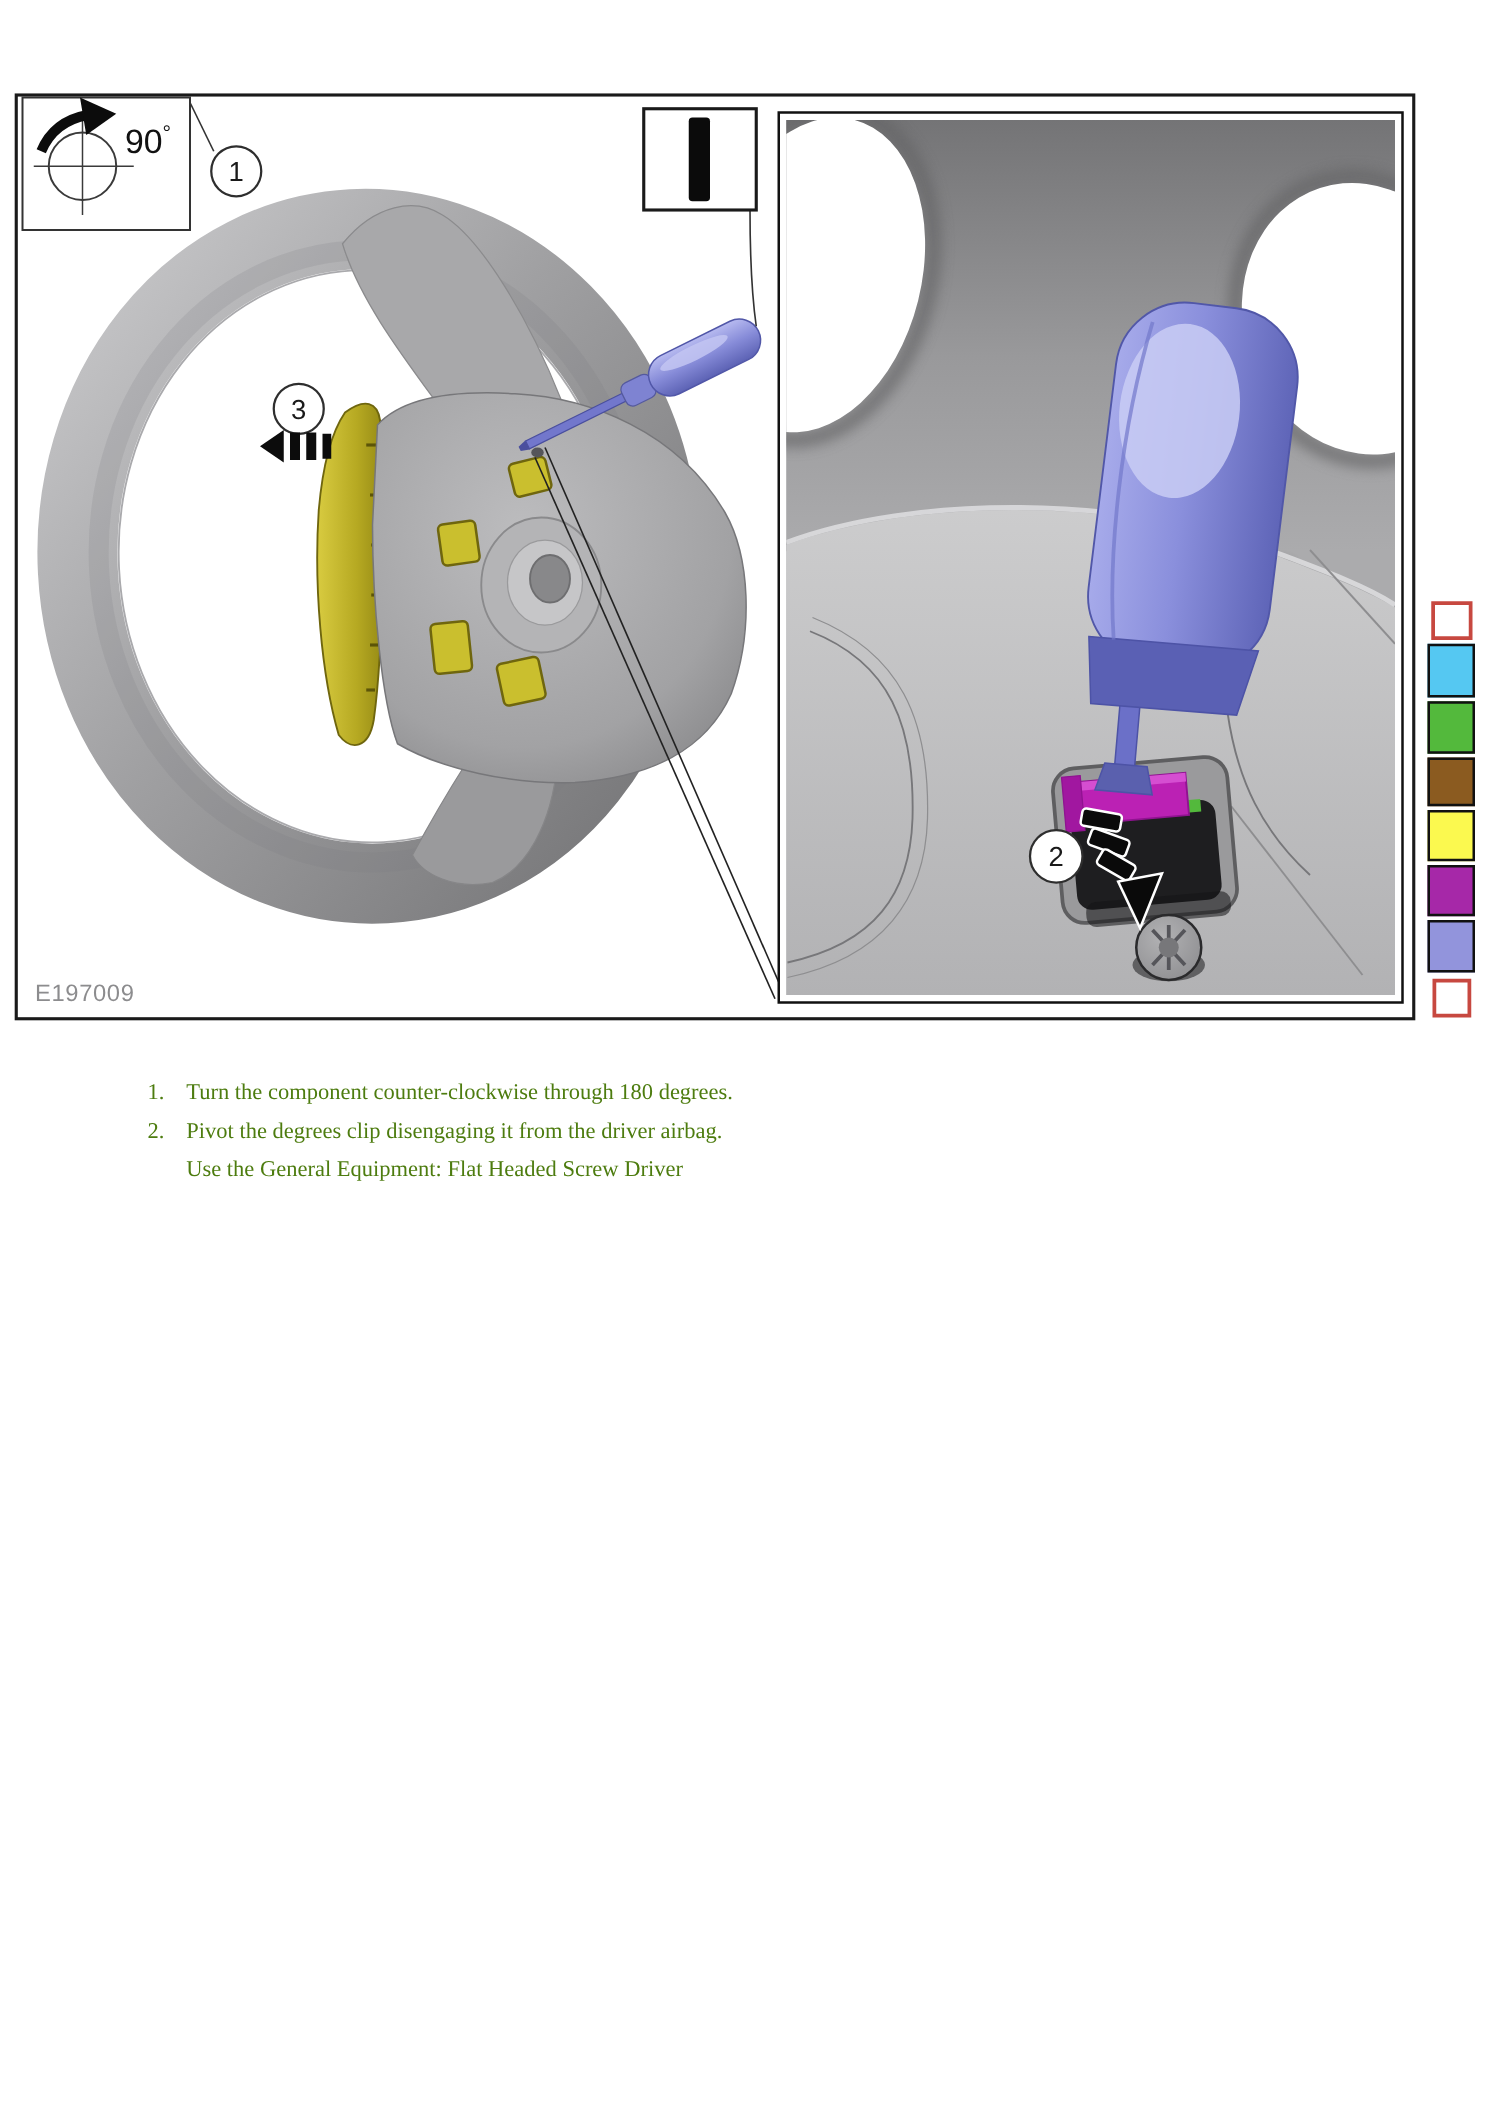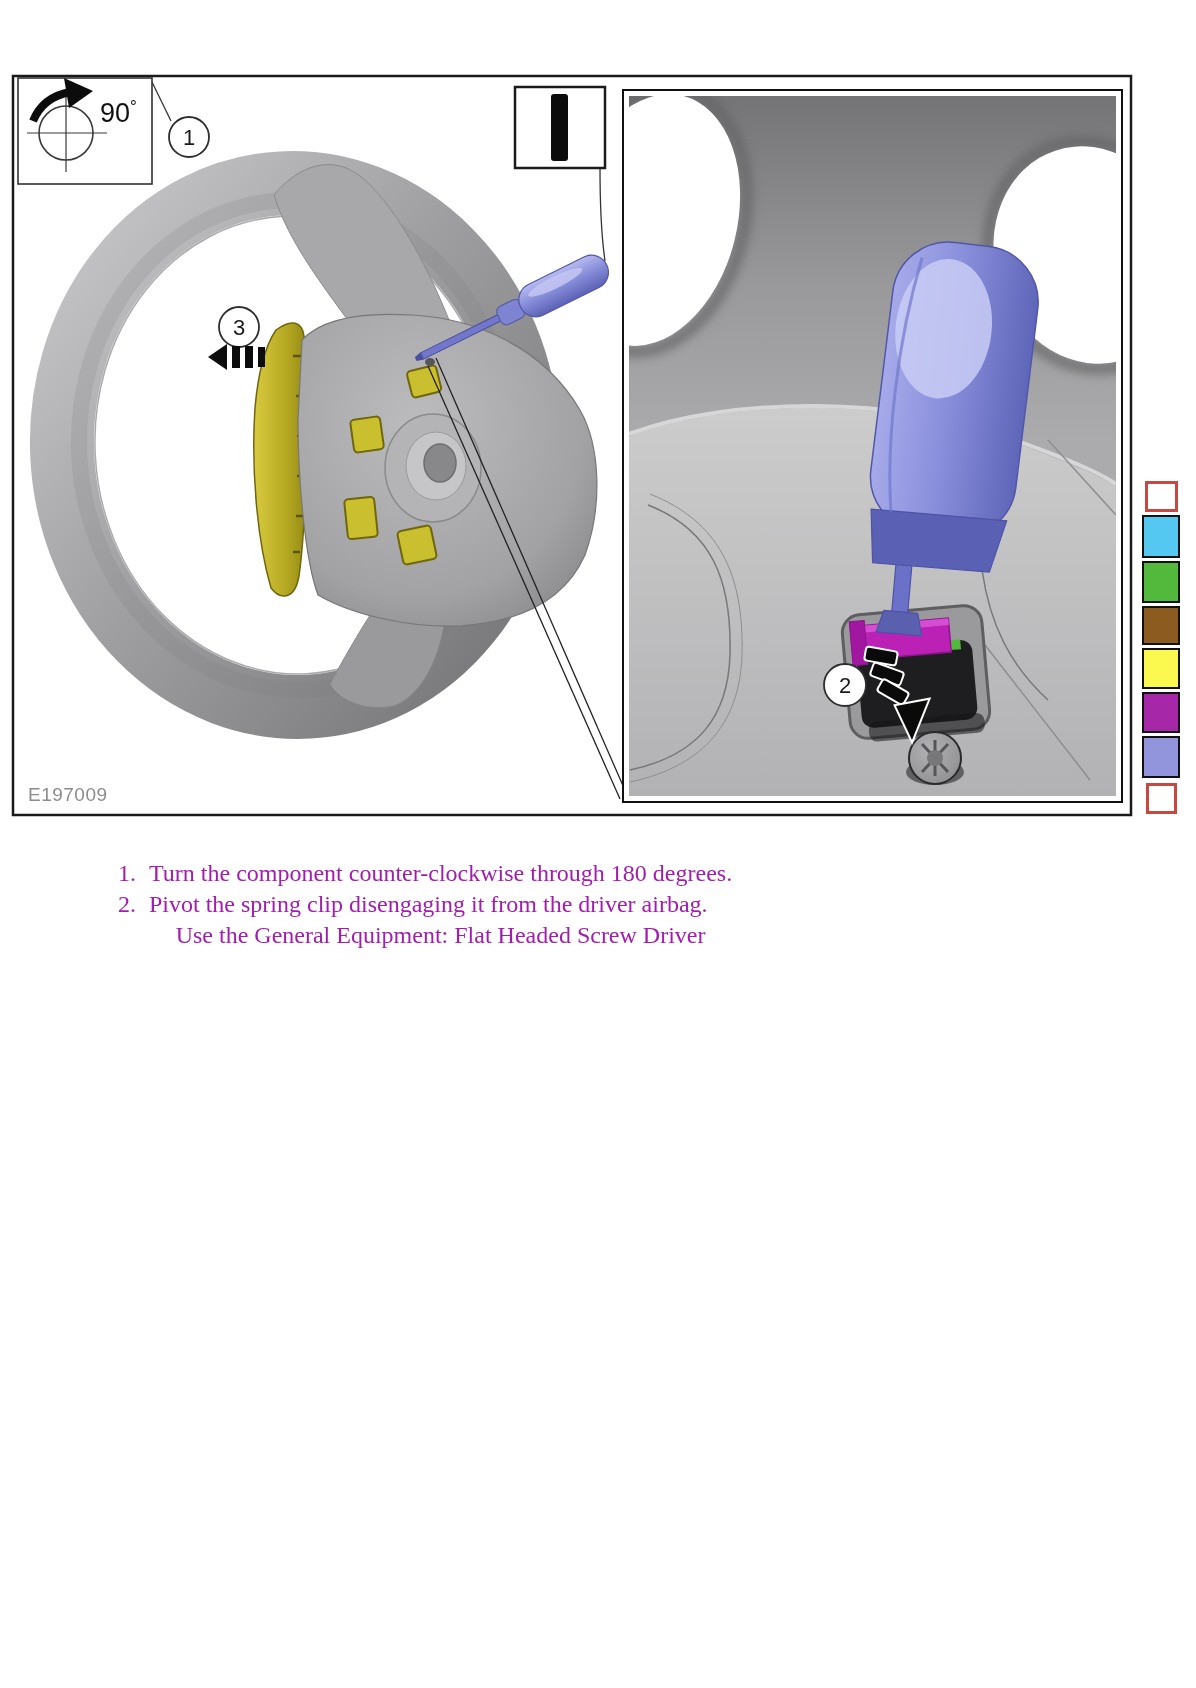--- a/index.html
+++ b/index.html
@@ -10,25 +10,25 @@
   .swatch{position:absolute;box-sizing:border-box;border-style:solid;border-width:2px;}
   .sw0{left:1145px;top:481px;width:33px;height:31px;border-width:3px;}
   .sw1{left:1142px;top:515px;width:38px;height:43px;}
   .sw2{left:1142px;top:561px;width:38px;height:42px;}
   .sw3{left:1142px;top:606px;width:38px;height:39px;}
   .sw4{left:1142px;top:648px;width:38px;height:41px;}
   .sw5{left:1142px;top:692px;width:38px;height:41px;}
   .sw6{left:1142px;top:736px;width:38px;height:42px;}
   .sw7{left:1146px;top:783px;width:31px;height:31px;border-width:3px;}
   
-  .instructions{position:absolute;left:118px;top:858px;color:#a21caf;
-     font-family:"Liberation Serif",serif;font-size:24px;line-height:31px;}
+  .instructions{position:absolute;left:118px;top:858px;color:#4d7c0f;
+     font-family:"Liberation Serif",serif;font-size:18px;line-height:31px;}
   .iline{white-space:nowrap;}
   .num{display:inline-block;width:31px;}
-  .indent{padding-left:31px;text-align:center;}
+  .indent{padding-left:31px;}
   
   .cot{font:400 22px "Liberation Sans",sans-serif;fill:#1a1a1a;text-anchor:middle;}
   .angle{font:400 27px "Liberation Sans",sans-serif;fill:#111;}
   .ecode{font:400 19px "Liberation Sans",sans-serif;fill:#8c8c8e;letter-spacing:.5px;}
   .arrowpart{fill:#0a0a0a;stroke:#ffffff;stroke-width:4;paint-order:stroke;}
 </style>
 </head>
 <body>
 
 <div class="page">
@@ -253,17 +253,17 @@
     <div class="swatch sw2" style="background: rgb(83, 185, 60); border-color: rgb(17, 17, 17);"></div>
     <div class="swatch sw3" style="background: rgb(139, 91, 32); border-color: rgb(17, 17, 17);"></div>
     <div class="swatch sw4" style="background: rgb(251, 249, 79); border-color: rgb(17, 17, 17);"></div>
     <div class="swatch sw5" style="background: rgb(166, 40, 168); border-color: rgb(17, 17, 17);"></div>
     <div class="swatch sw6" style="background: rgb(146, 148, 220); border-color: rgb(17, 17, 17);"></div>
     <div class="swatch sw7" style="background: rgb(255, 255, 255); border-color: rgb(199, 72, 64);"></div>
   </div>
 
   <div class="instructions">
     <div class="iline"><span class="num">1.</span><span>Turn the component counter-clockwise through 180 degrees.</span></div>
-    <div class="iline"><span class="num">2.</span><span>Pivot the spring clip disengaging it from the driver airbag.</span></div>
+    <div class="iline"><span class="num">2.</span><span>Pivot the degrees clip disengaging it from the driver airbag.</span></div>
     <div class="iline indent"><span>Use the General Equipment: Flat Headed Screw Driver</span></div>
   </div>
 
 </div>
 
 </body></html>

